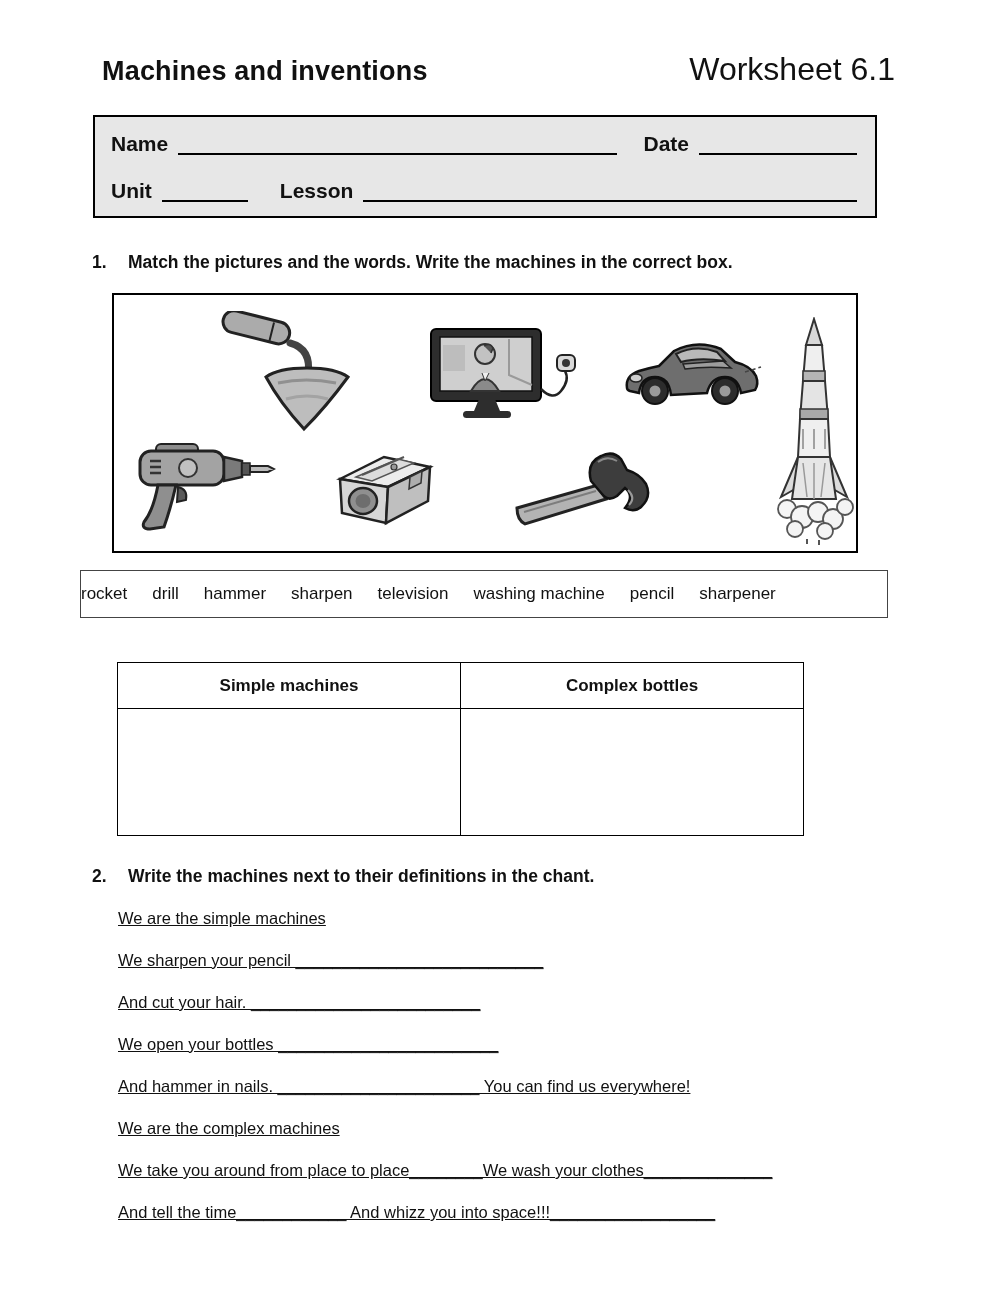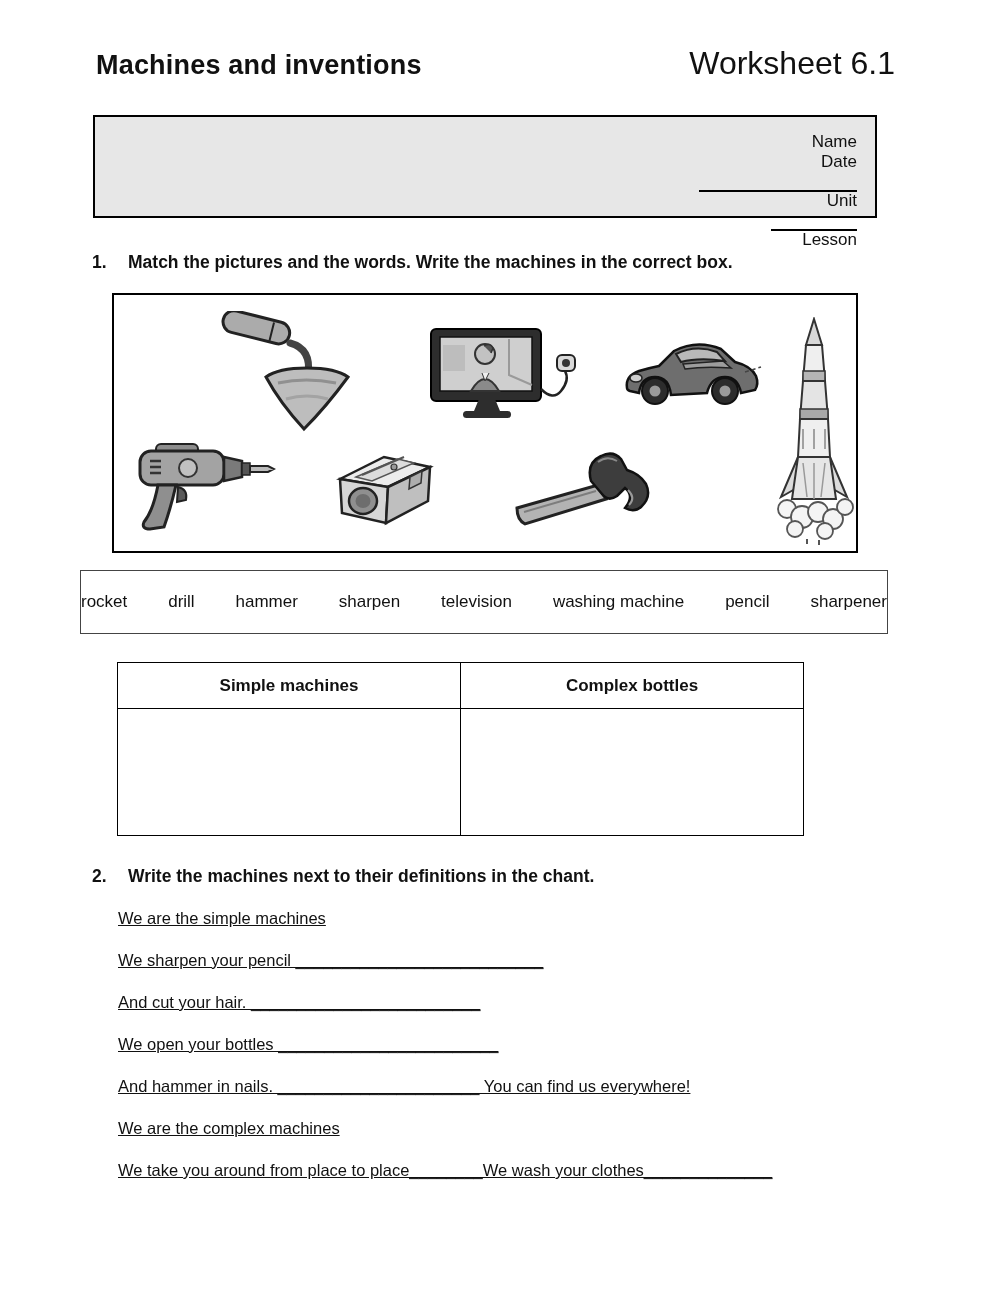--- a/index.html
+++ b/index.html
@@ -2,50 +2,50 @@
 <html><head>
 <meta charset="utf-8">
 <style>
   html,body{margin:0;padding:0;background:#ffffff;}
   body{width:1000px;height:1291px;position:relative;font-family:"Liberation Sans",sans-serif;color:#111;}
 
   .sheet{position:absolute;inset:0;background:#fff;}
 
   
   .titlebar{position:absolute;left:90px;right:105px;top:44px;display:flex;justify-content:space-between;align-items:baseline;}
-  .titlebar h1{margin:6px;font-size:27px;font-weight:bold;letter-spacing:0.2px;}
+  .titlebar h1{margin:12px;font-size:27px;font-weight:bold;letter-spacing:0.2px;}
   .titlebar .ws-label{font-size:32px;font-weight:normal;}
 
   
   .id-box{position:absolute;left:93px;top:115px;width:784px;height:103px;box-sizing:border-box;
           background:#e7e7e7;border:2px solid #000;padding:16px 18px 14px 16px;
           display:flex;flex-direction:column;justify-content:space-between;}
-  .id-row{display:flex;align-items:flex-end;font-size:17px;font-weight:normal;line-height:1.05;flex-direction:column;}
+  .id-row{display:flex;align-items:flex-end;font-size:21px;font-weight:bold;line-height:1.05;}
   .wline{display:inline-block;border-bottom:2px solid #000;height:19px;}
   .grow{flex:1;}
   .id-row .wline{margin-left:10px;}
   .date-lbl{margin-left:26px;}
   .lesson-lbl{margin-left:32px;}
   .unit-line{width:86px;}
   .date-line{width:158px;}
 
   
   .instr{position:absolute;left:92px;display:flex;font-size:17.5px;font-weight:bold;line-height:1.2;}
   .instr .num{width:36px;flex:none;}
   #instr1{top:252px;}
   #instr2{top:866px;}
 
   
   .pics-box{position:absolute;left:112px;top:293px;width:746px;height:260px;box-sizing:border-box;border:2.5px solid #000;}
   .pic{position:absolute;}
   .pic svg{display:block;width:100%;height:100%;}
 
   
-  .word-bank{position:absolute;left:80px;top:570px;width:808px;height:64px;box-sizing:border-box;
-             border:1.5px solid #444;display:flex;align-items:center;justify-content:space-between;gap:25px;
+  .word-bank{position:absolute;left:80px;top:570px;width:808px;height:48px;box-sizing:border-box;
+             border:1.5px solid #444;display:flex;align-items:center;justify-content:flex-start;gap:25px;
              font-size:17px;}
 
   
   .sort-table{position:absolute;left:117px;top:662px;width:687px;border-collapse:collapse;table-layout:fixed;}
   .sort-table th,.sort-table td{border:1.5px solid #000;}
   .sort-table th{height:43px;font-size:17px;font-weight:bold;text-align:center;vertical-align:middle;}
   .sort-table td{height:124px;}
 
   
   .chant{position:absolute;left:118px;top:908px;width:800px;}
@@ -227,15 +227,16 @@
   </div>
 
   <div class="chant">
     <p>We are the simple machines</p>
     <p>We sharpen your pencil ___________________________</p>
     <p>And cut your hair. _________________________</p>
     <p>We open your bottles ________________________</p>
     <p>And hammer in nails. ______________________ You can find us everywhere!</p>
     <p class="gap">We are the complex machines</p>
     <p>We take you around from place to place________We wash your clothes______________</p>
+    <p>And tell the time____________ And whizz you into space!!!__________________</p>
   </div>
 
 </div>
 
 </body></html>

